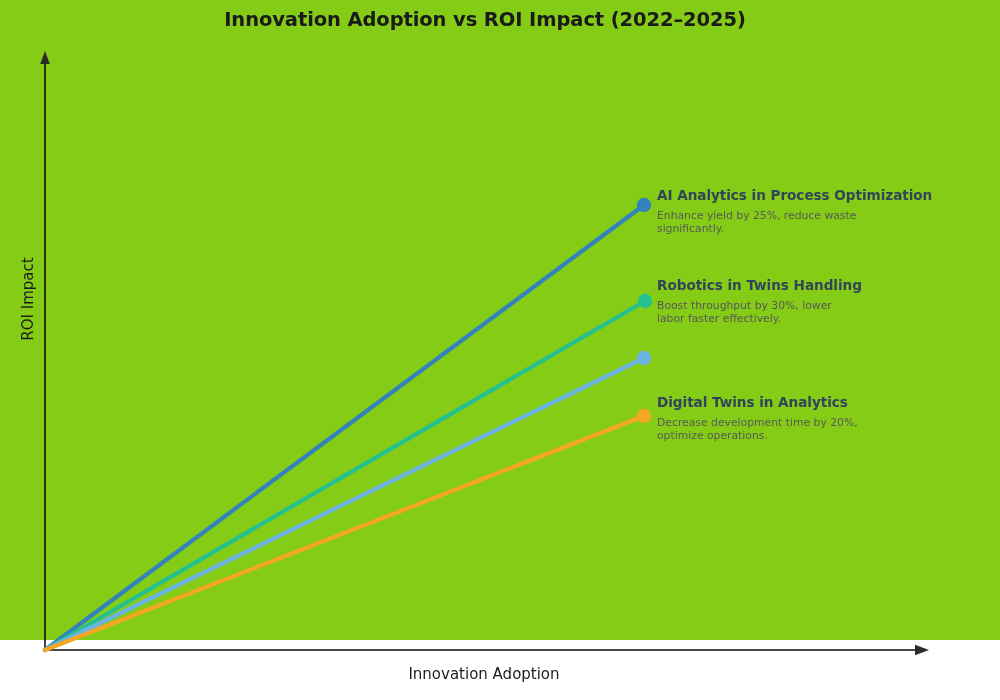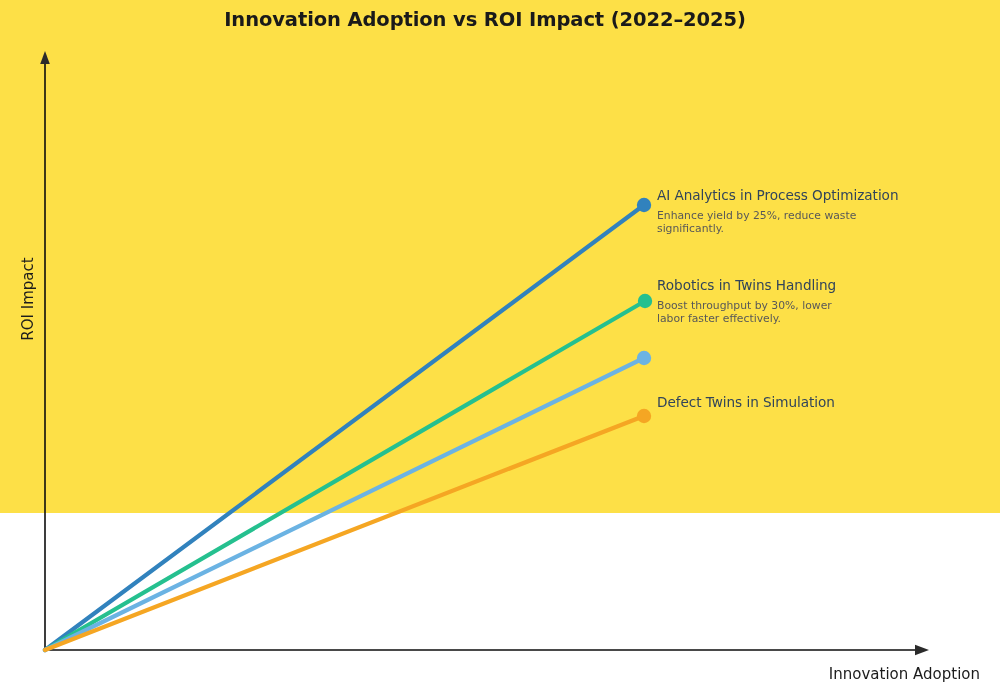--- a/index.html
+++ b/index.html
@@ -10,22 +10,22 @@
   }
   body {
     font-family: "DejaVu Sans", "Liberation Sans", sans-serif;
     width: 1000px;
     height: 700px;
     overflow: hidden;
   }
   #canvas {
     position: relative;
     width: 1000px;
-    height: 513px;
-    background: #fde047;
+    height: 640px;
+    background: #84cc16;
   }
   #chart-title {
     position: absolute;
     left: 0;
     top: 8px;
     width: 970px;
     text-align: center;
     font-family: "DejaVu Sans", "Liberation Sans", sans-serif;
     font-weight: bold;
     font-size: 19.5px;
@@ -45,34 +45,34 @@
     width: 120px;
     text-align: center;
     transform: rotate(-90deg);
     transform-origin: 50% 50%;
     font-size: 15px;
     color: #1c1c1c;
     white-space: nowrap;
   }
   #xlabel {
     position: absolute;
-    left: 12px;
+    left: 0;
     top: 665px;
     width: 968px;
-    text-align: right;
+    text-align: center;
     font-size: 15px;
     color: #1c1c1c;
     white-space: nowrap;
   }
   .annotation {
     position: absolute;
     white-space: nowrap;
   }
   .ann-title {
-    font-weight: normal;
+    font-weight: bold;
     font-size: 13.6px;
     color: #31445a;
     line-height: 15px;
     letter-spacing: -0.05px;
   }
   .ann-desc {
     font-size: 10.8px;
     color: #585858;
     line-height: 12.6px;
     margin-top: 7px;
@@ -123,16 +123,20 @@
   <div class="annotation" style="left:657px; top:278px;">
     <div class="ann-title">Robotics in Twins Handling</div>
     <div class="ann-desc">
       <span>Boost throughput by 30%, lower</span>
       <span>labor faster effectively.</span>
     </div>
   </div>
 
 
   <div class="annotation" style="left:657px; top:395px;">
-    <div class="ann-title">Defect Twins in Simulation</div>
+    <div class="ann-title">Digital Twins in Analytics</div>
+    <div class="ann-desc">
+      <span>Decrease development time by 20%,</span>
+      <span>optimize operations.</span>
+    </div>
   </div>
 
 </div>
 
 </body></html>

